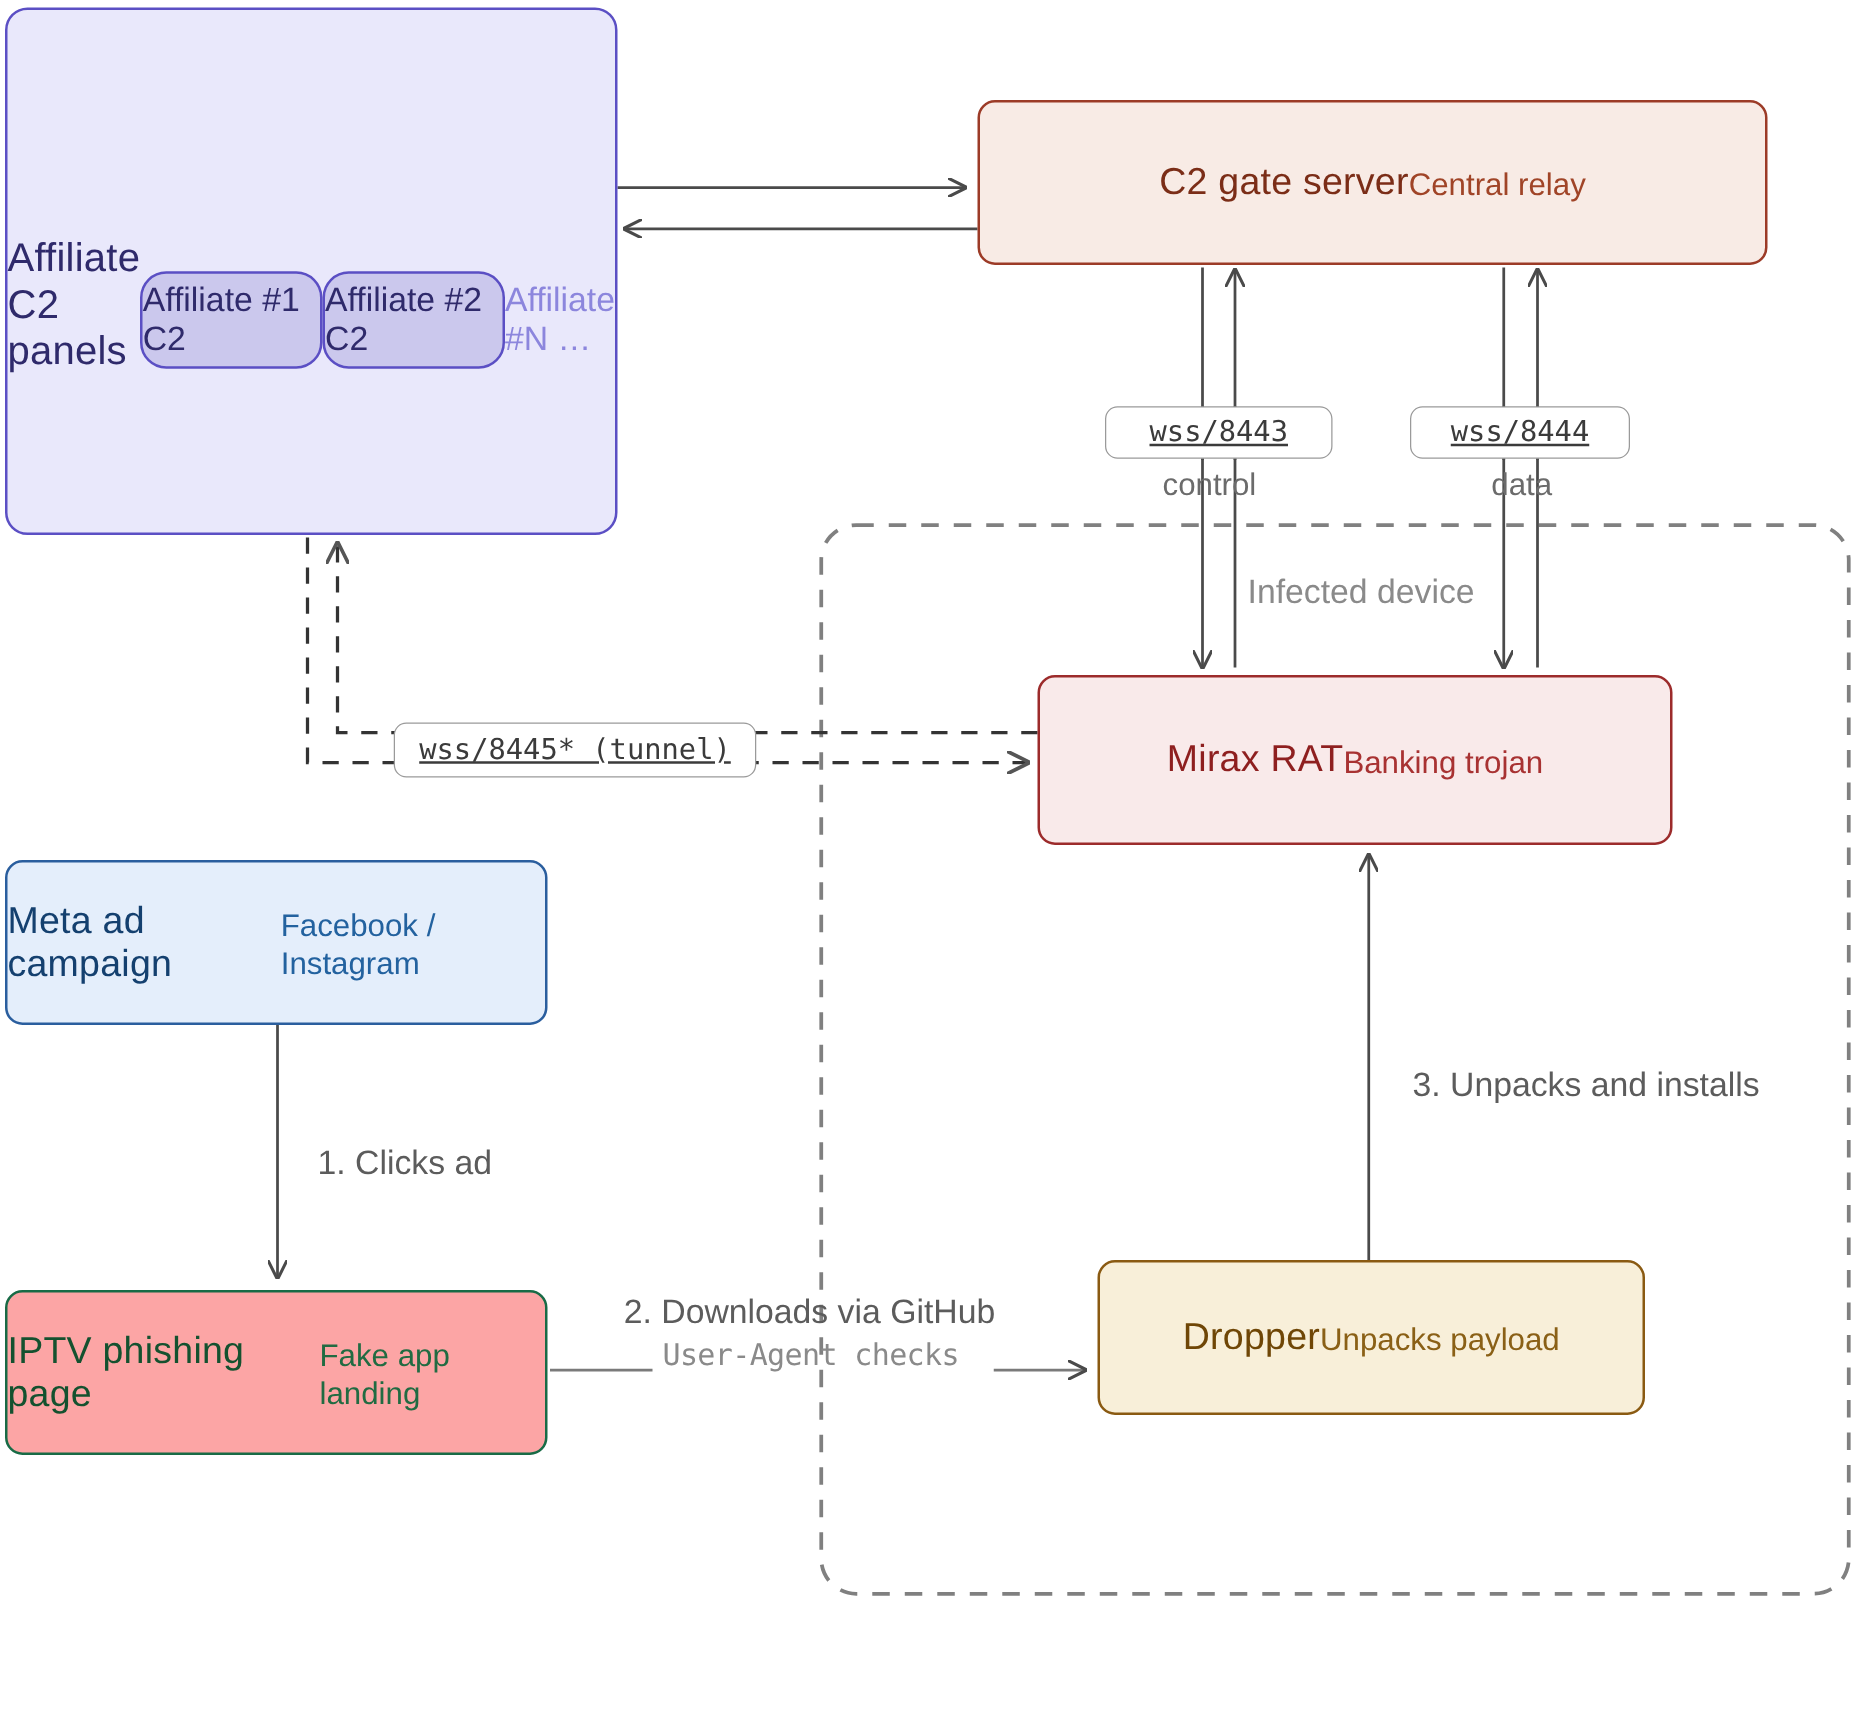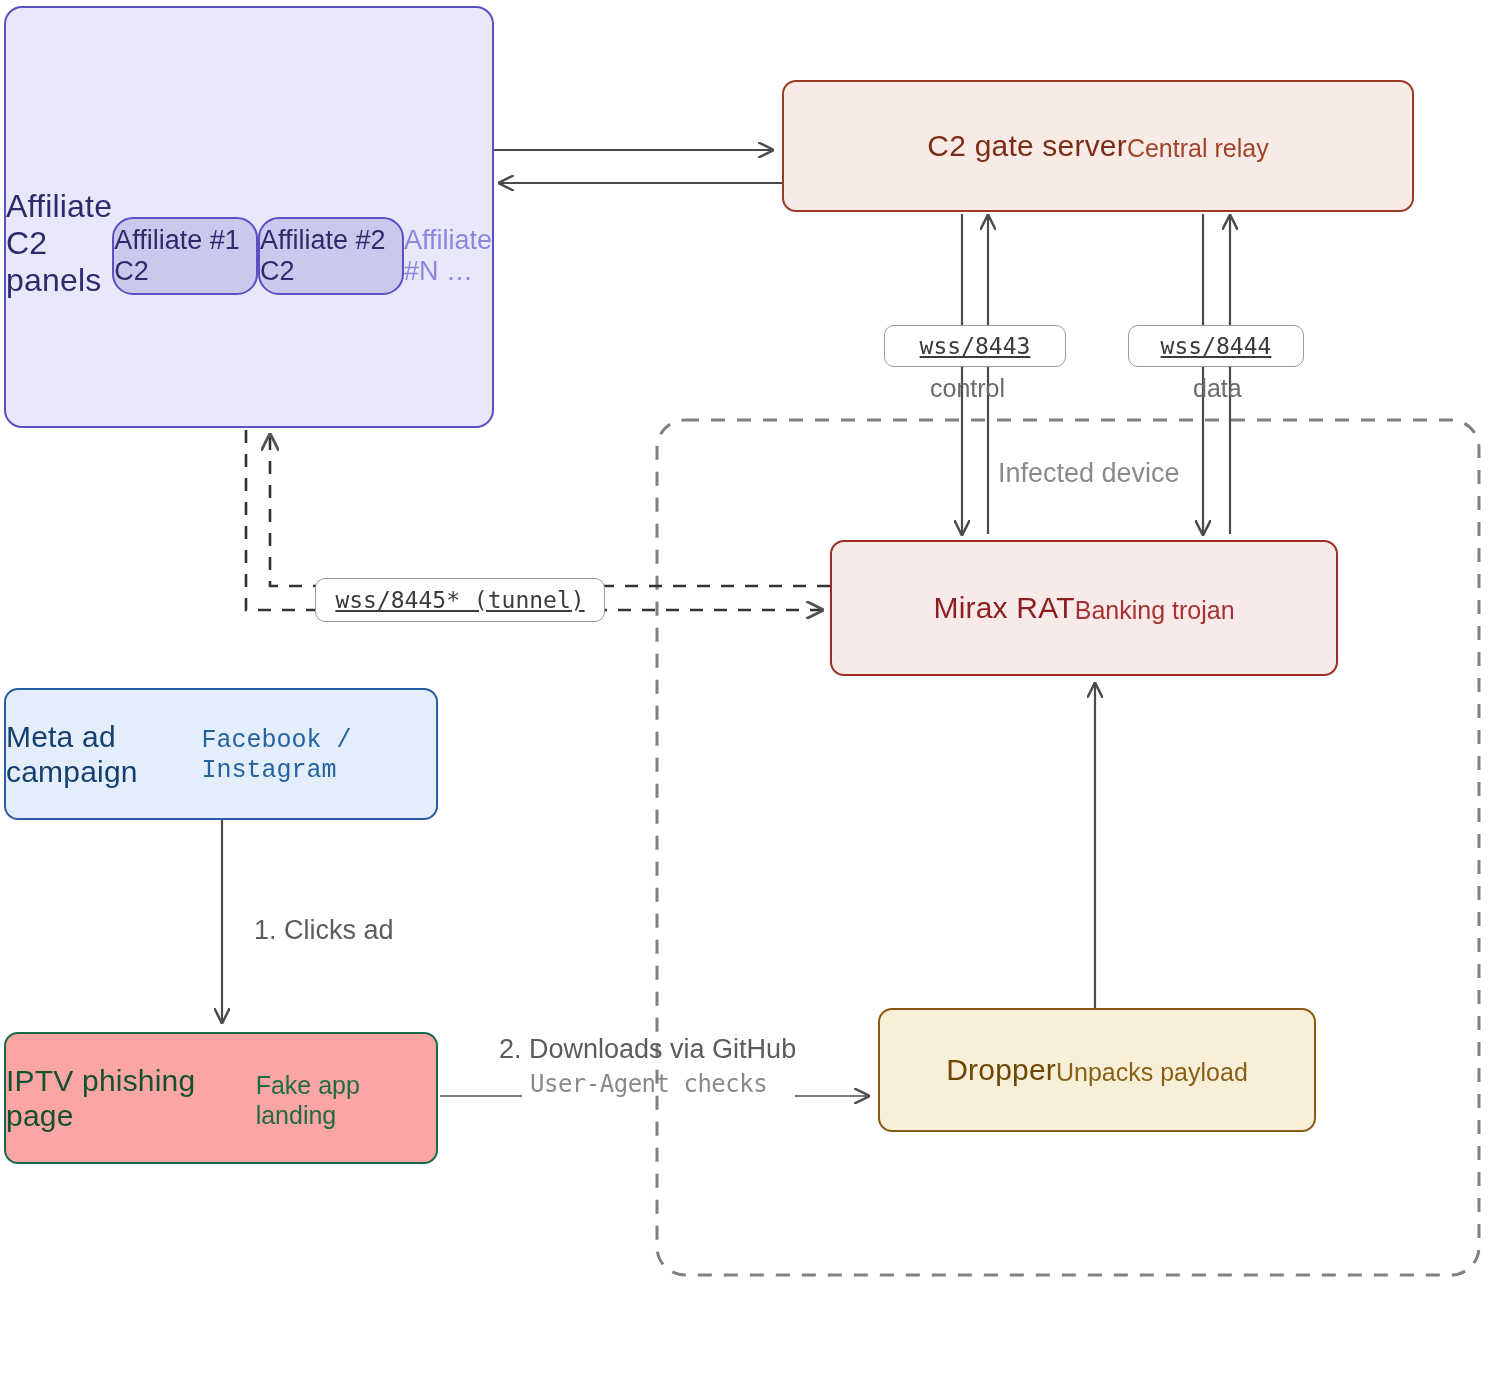--- a/index.html
+++ b/index.html
@@ -113,21 +113,21 @@
   #dropper .subtitle { color: #8a6016; }
 
   
   #meta-ad {
     left: 4px; top: 688px; width: 434px; height: 132px;
     background: #e4eefb;
     border-color: #2a5e9e;
     border-width: 2.5px;
   }
   #meta-ad .title { color: #14406f; }
-  #meta-ad .subtitle { color: #23629f; font-family: Liberation Mono, monospace; }
+  #meta-ad .subtitle { color: #23629f; }
 
   
   #iptv-page {
     left: 4px; top: 1032px; width: 434px; height: 132px;
     background: #fca5a5;
     border-color: #186b46;
     border-width: 2.5px;
   }
   #iptv-page .title { color: #14512f; }
   #iptv-page .subtitle { color: #216b42; }
@@ -258,17 +258,18 @@
   </div>
 
   <div class="chip" id="chip-8443">wss/8443</div>
   <div class="chip" id="chip-8444">wss/8444</div>
   <div class="chip" id="chip-tunnel">wss/8445* (tunnel)</div>
 
   <div class="edge-label" id="label-control">control</div>
   <div class="edge-label" id="label-data">data</div>
   <div class="edge-label" id="label-infected">Infected device</div>
   <div class="edge-label" id="label-clicks">1. Clicks ad</div>
+  <div class="edge-label" id="label-unpacks">3. Unpacks and installs</div>
   <div class="edge-label" id="label-downloads">2. Downloads via GitHub</div>
   <div class="edge-label" id="label-ua">User-Agent checks</div>
 
 
 </div>
 
 </body></html>

